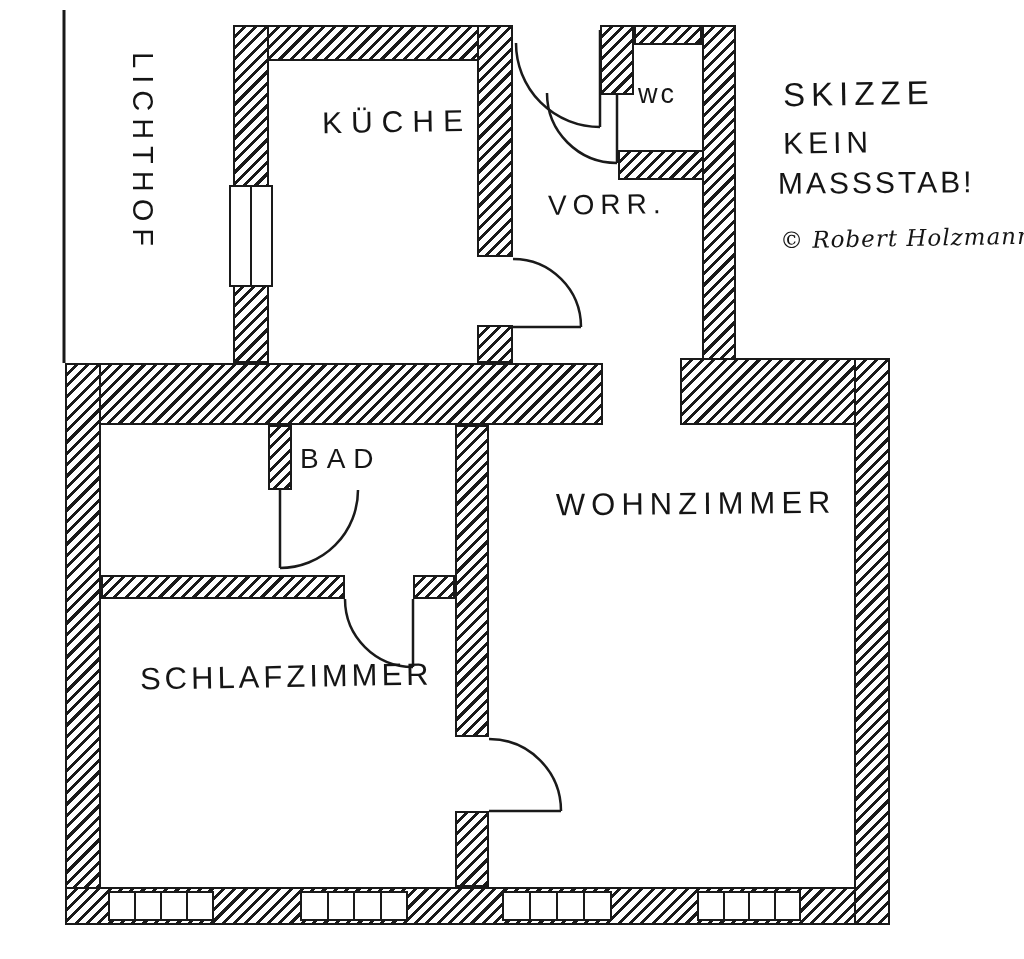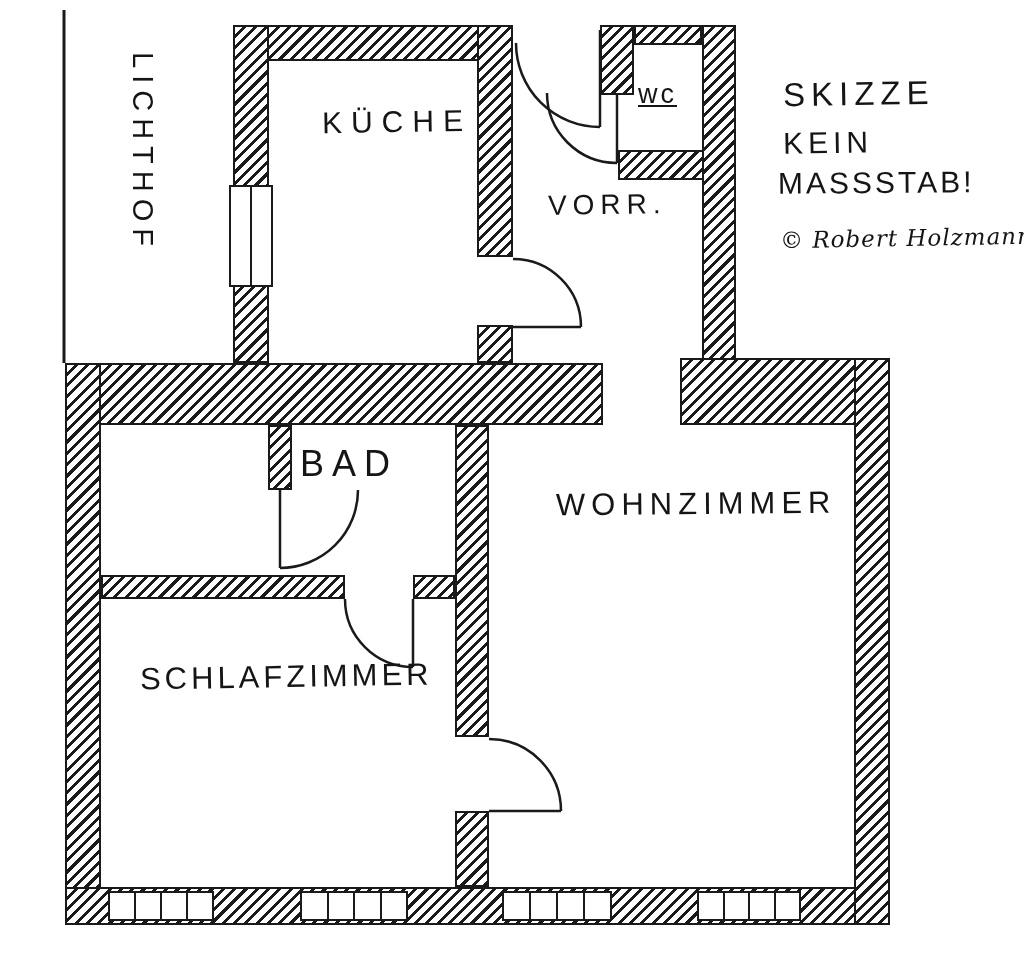--- a/index.html
+++ b/index.html
@@ -30,23 +30,23 @@
   .pane:last-child{border-right:none;}
   .label{
     position:absolute;
     font-weight:normal;
     color:#151515;
     white-space:nowrap;
     line-height:1.1;
   }
   .lbl-lichthof{left:126px;top:52px;font-size:29px;letter-spacing:7px;writing-mode:vertical-rl;}
   .lbl-kueche{left:322px;top:105px;font-size:30px;letter-spacing:9px;transform:rotate(-1deg);}
-  .lbl-wc{left:638px;top:80px;font-size:27px;letter-spacing:3px;text-decoration:underline;}
+  .lbl-wc{left:638px;top:80px;font-size:27px;letter-spacing:3px;}
   .lbl-vorr{left:548px;top:190px;font-size:28px;letter-spacing:6px;transform:rotate(-1deg);}
-  .lbl-bad{left:300px;top:444px;font-size:36px;letter-spacing:8px;}
+  .lbl-bad{left:300px;top:444px;font-size:28px;letter-spacing:8px;}
   .lbl-wohnzimmer{left:556px;top:487px;font-size:31px;letter-spacing:6px;transform:rotate(-0.5deg);}
   .lbl-schlafzimmer{left:140px;top:660px;font-size:31px;letter-spacing:4px;transform:rotate(-1deg);}
   .lbl-skizze1{left:783px;top:76px;font-size:33px;letter-spacing:6px;transform:rotate(-1deg);}
   .lbl-skizze2{left:783px;top:126px;font-size:30px;letter-spacing:5px;transform:rotate(-1deg);}
   .lbl-skizze3{left:778px;top:166px;font-size:30px;letter-spacing:3px;transform:rotate(-0.5deg);}
   .lbl-credit{left:780px;top:226px;font-size:23px;font-style:italic;letter-spacing:1px;transform:rotate(-1deg);font-family:"DejaVu Serif",serif;}
   svg.overlay{position:absolute;left:0;top:0;width:1024px;height:959px;pointer-events:none;}
   svg.overlay path, svg.overlay line{stroke:#1a1a1a;fill:none;}
 </style>
 </head>

